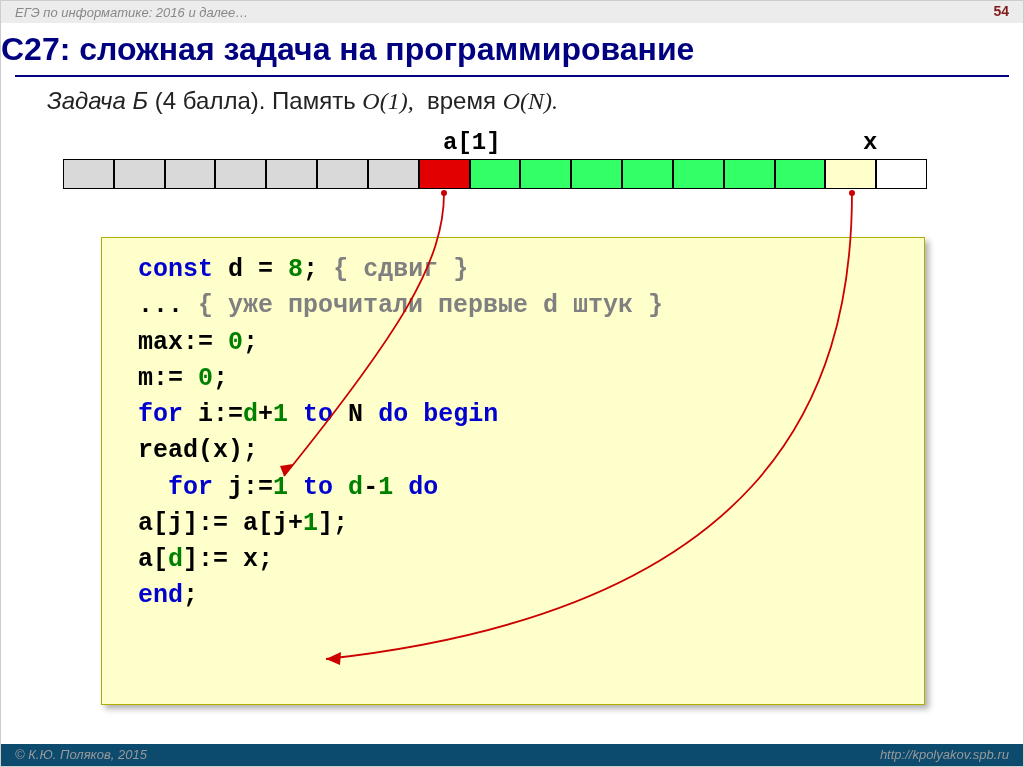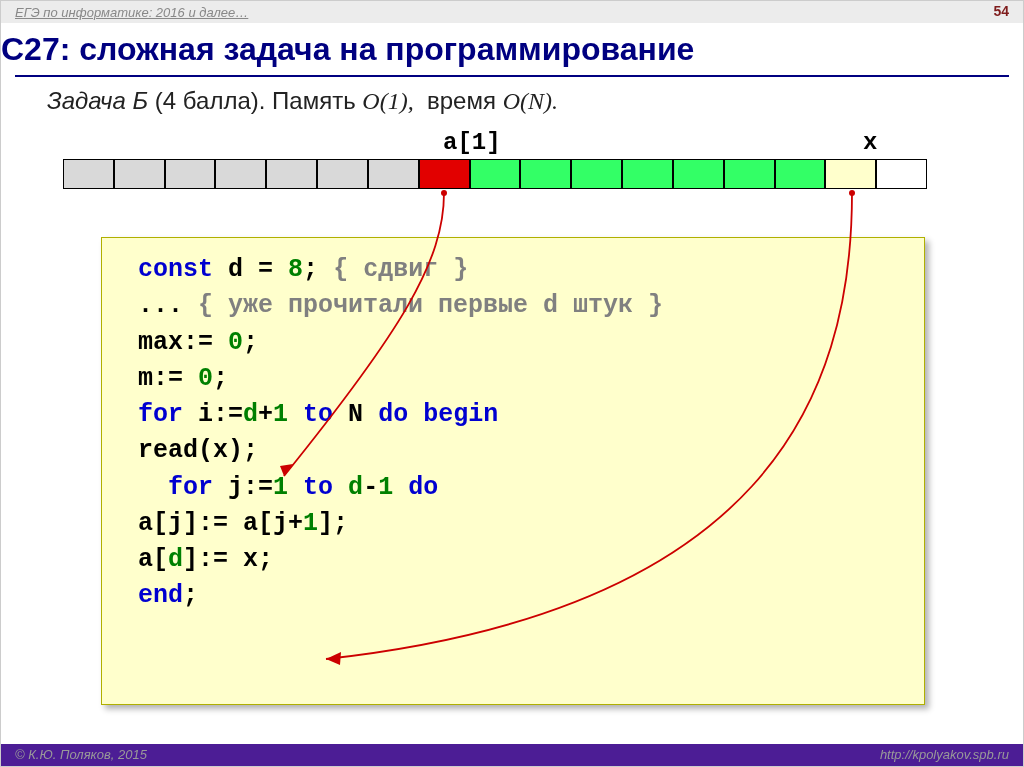--- a/index.html
+++ b/index.html
@@ -21,21 +21,20 @@
   .top-bar {
     position: absolute;
     top: 0; left: 0; right: 0;
     height: 22px;
     background: #ececec;
     color: #888;
     font-size: 13px;
     font-style: italic;
     padding: 4px 14px 0 14px;
     box-sizing: border-box;
-    text-decoration: underline;
   }
   .page-num {
     position: absolute;
     right: 14px;
     top: 2px;
     font-style: normal;
     font-weight: bold;
     color: #7f1d1d;
     font-size: 14px;
   }
@@ -130,21 +129,21 @@
     width: 1024px; height: 767px;
     pointer-events: none;
   }
   .arrow { stroke: #cc0000; stroke-width: 1.8; fill: none; }
   .dot   { fill: #cc0000; }
 
   .footer {
     position: absolute;
     bottom: 0; left: 0; right: 0;
     height: 22px;
-    background: #4c1d95;
+    background: #0c4a6e;
     color: #999;
     font-size: 13px;
     font-style: italic;
     padding: 3px 10px 0 14px;
     box-sizing: border-box;
   }
   .footer .right { position: absolute; right: 14px; top: 3px; }
 </style>
 </head>
 <body>

